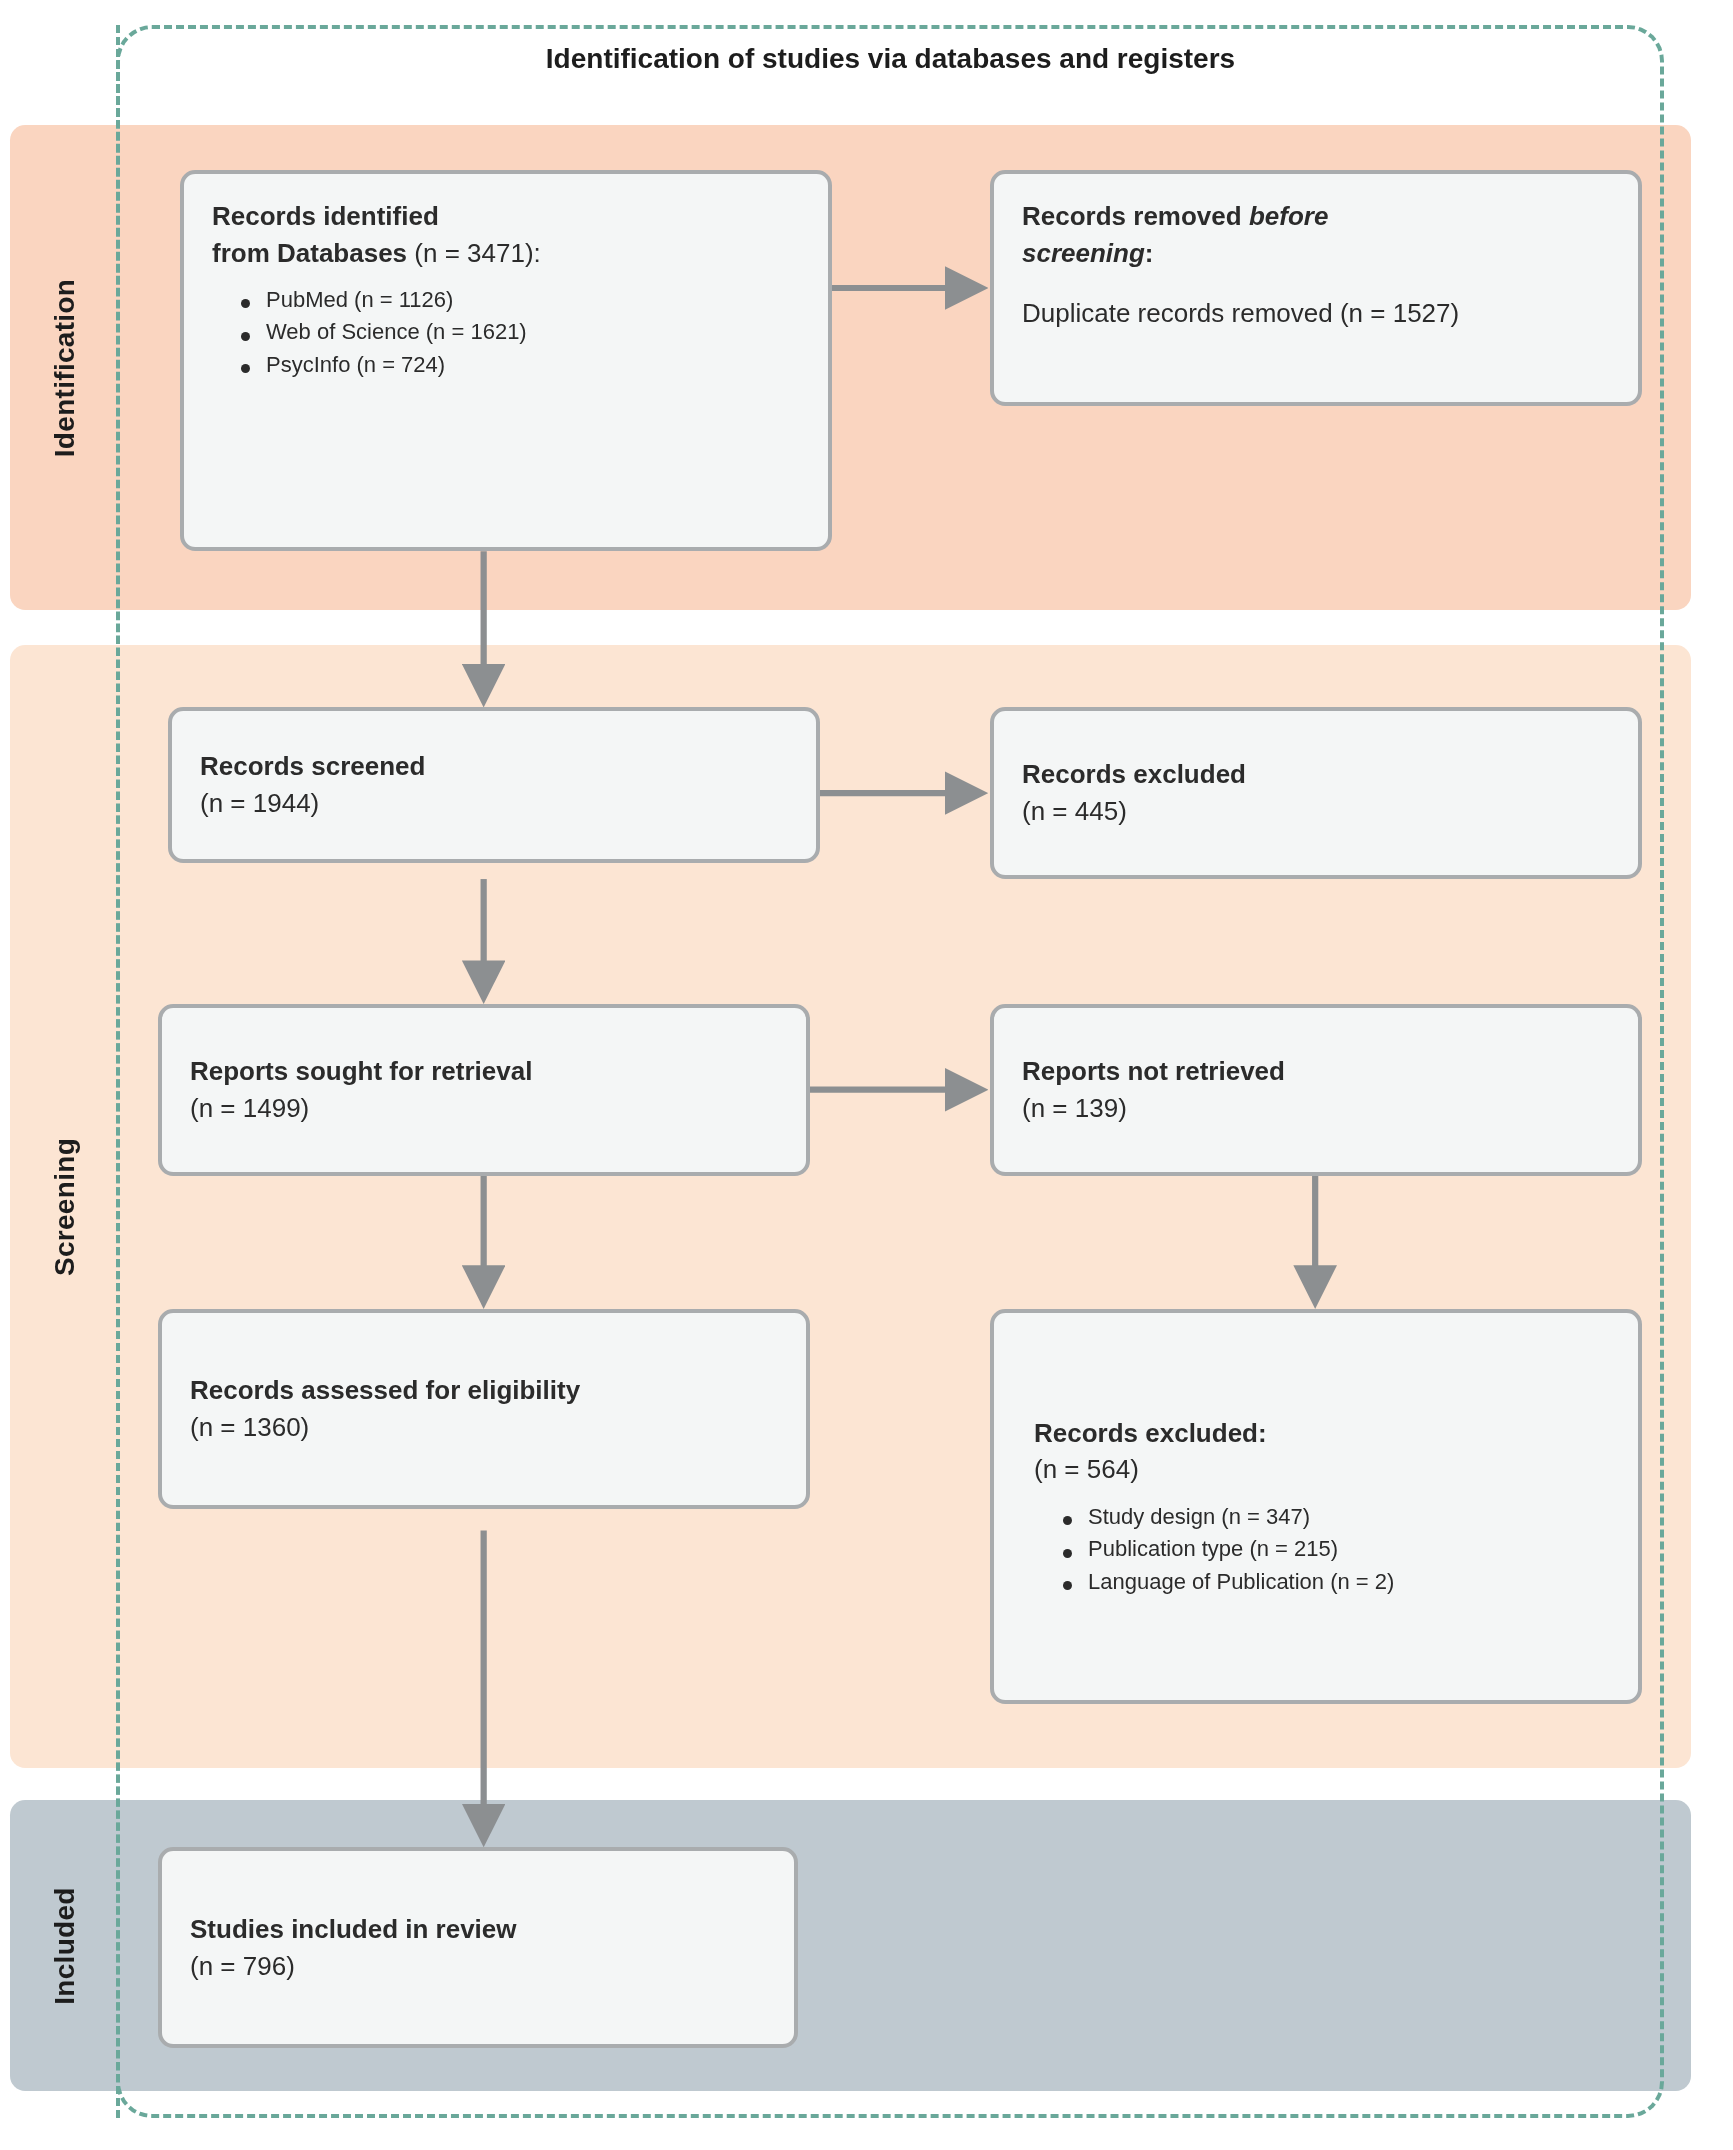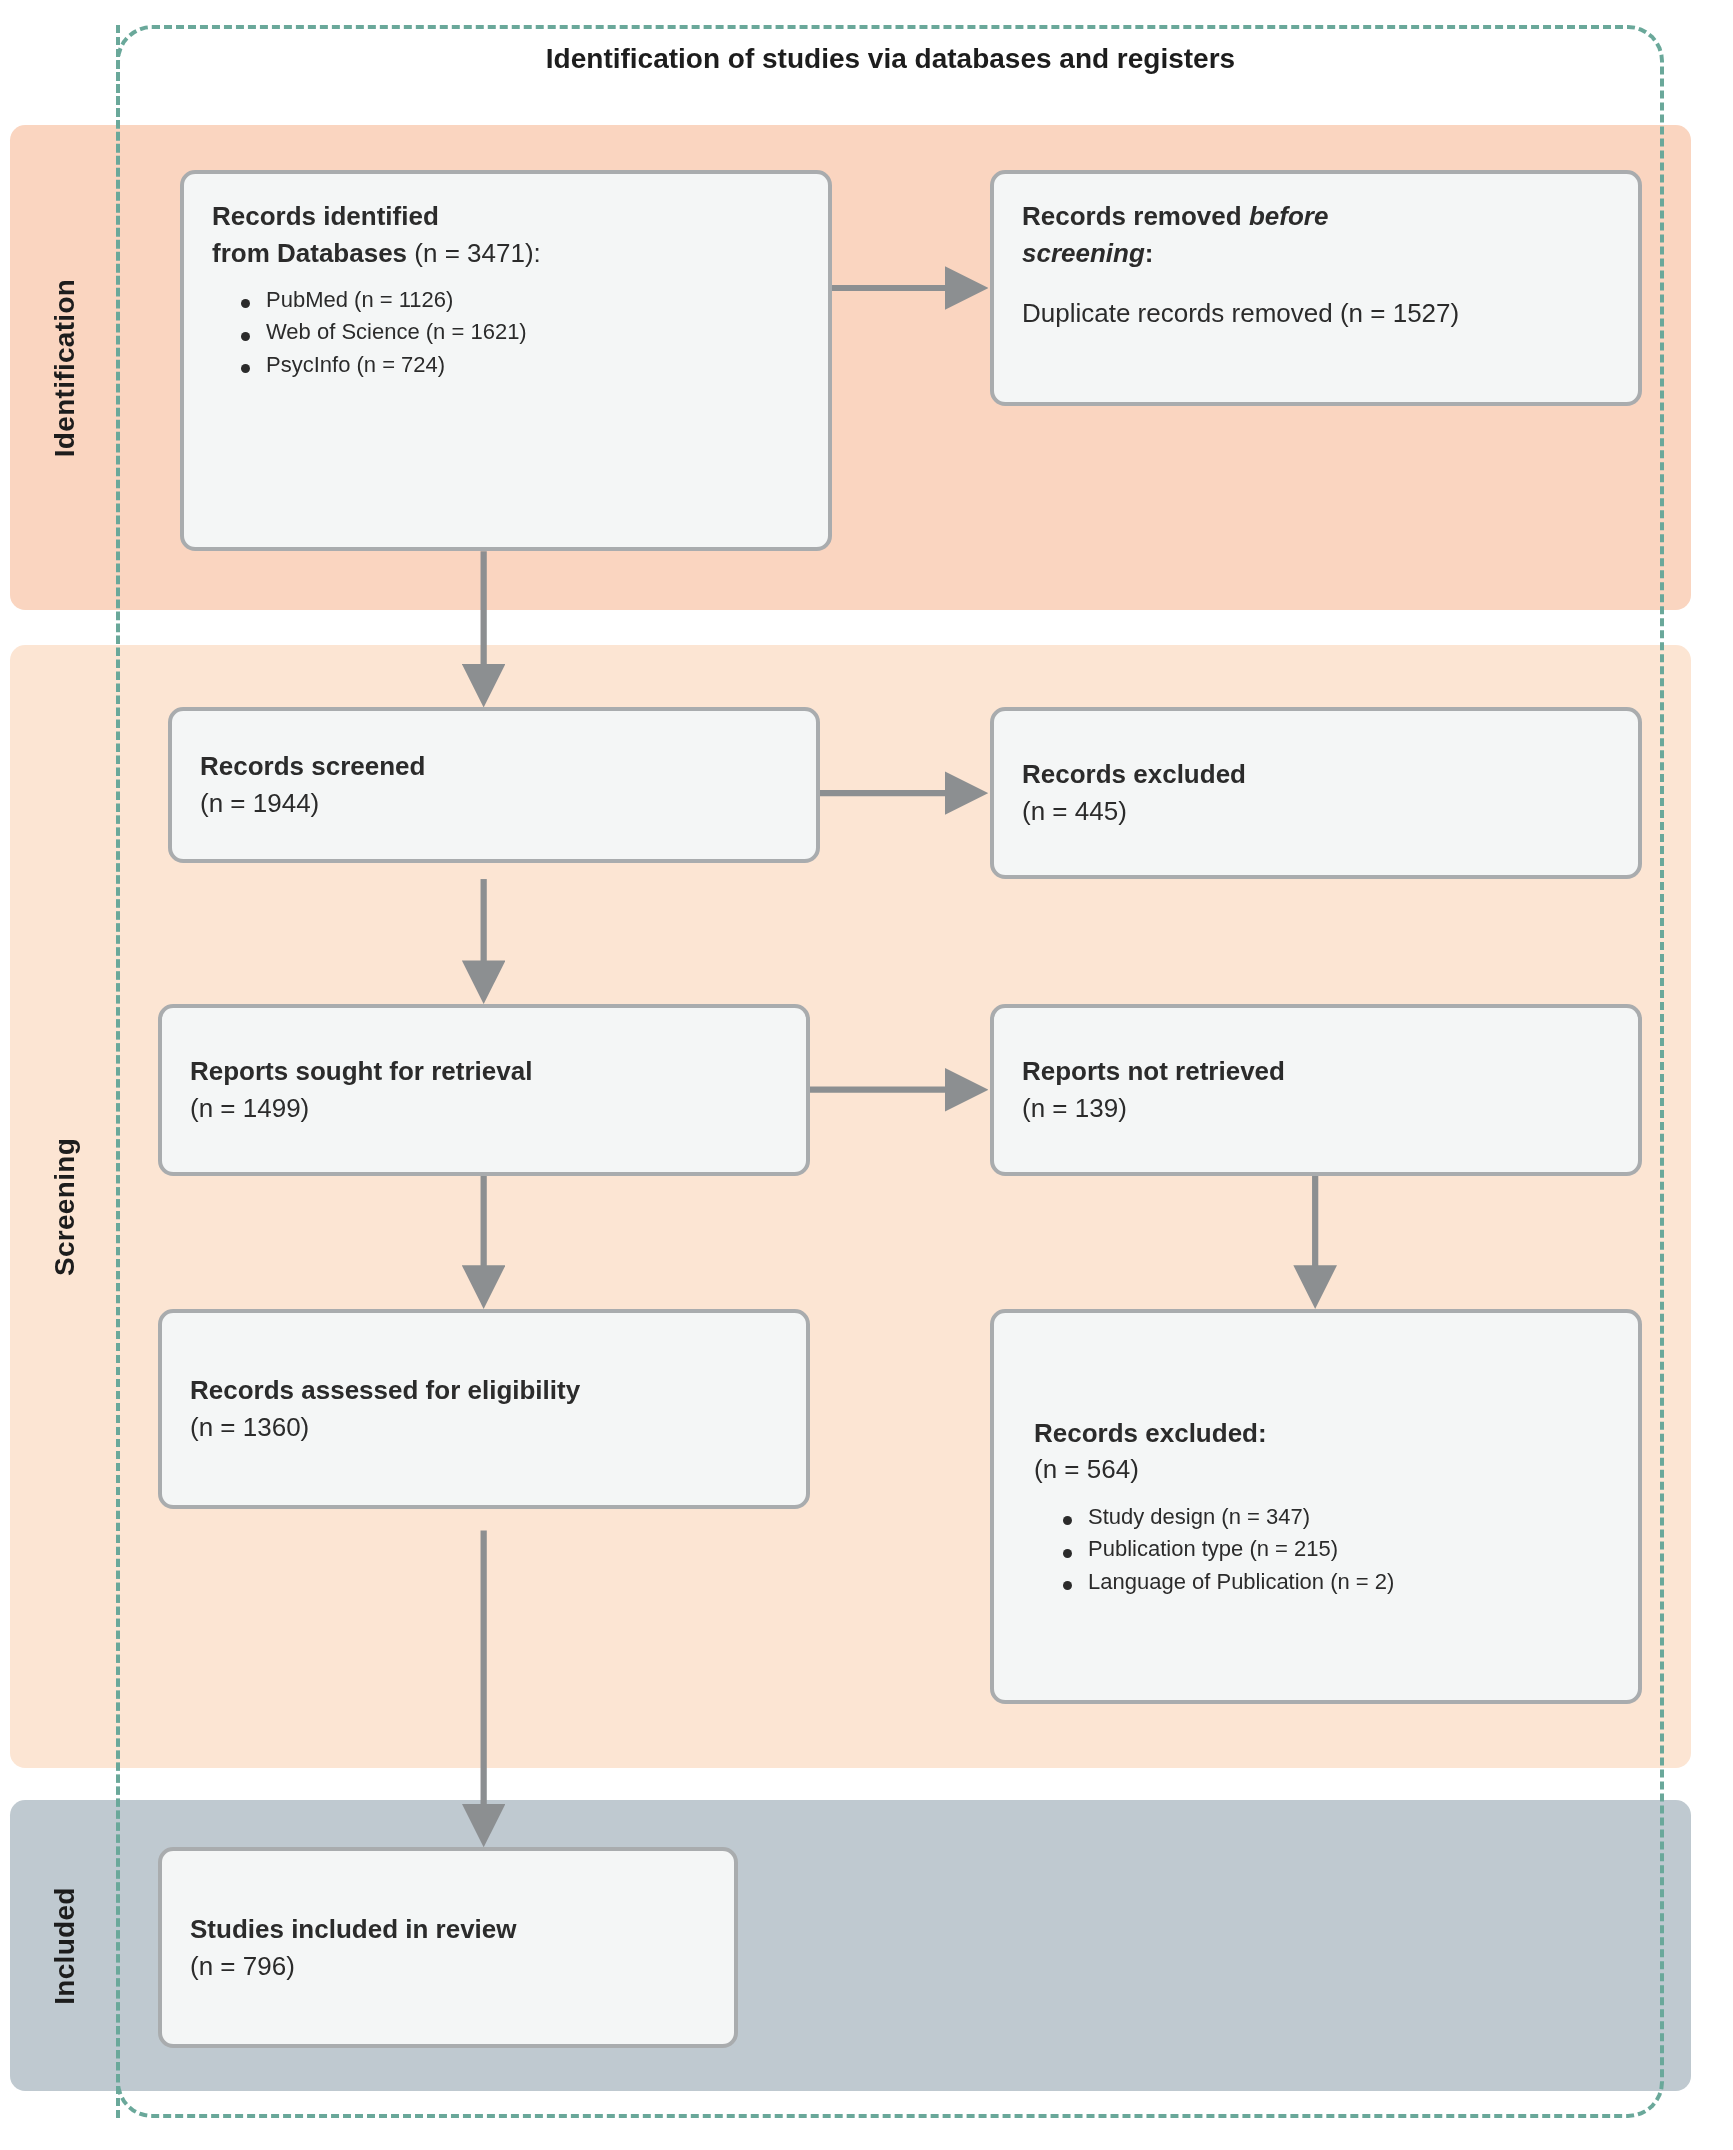--- a/index.html
+++ b/index.html
@@ -154,21 +154,21 @@
     height: 9px;
     border-radius: 50%;
     background: #2b2b2b;
   }
 
   
   .box-identified      { left: 158px;  top: 170px;  width: 652px;  height: 381px; margin-left: 22px; }
   .box-screened        { left: 168px;  top: 707px; width: 652px;  height: 156px; }
   .box-sought          { left: 158px;  top: 1004px; width: 652px;  height: 172px; }
   .box-assessed        { left: 158px;  top: 1309px; width: 652px;  height: 200px; }
-  .box-included        { left: 158px;  top: 1847px; width: 580px;  height: 201px; }
+  .box-included        { left: 158px;  top: 1847px; width: 640px;  height: 201px; }
 
   
   .box-removed         { left: 990px; top: 170px;  width: 652px;  height: 236px; }
   .box-excluded-screen { left: 990px; top: 707px; width: 652px;  height: 172px; }
   .box-notretrieved    { left: 990px; top: 1004px; width: 652px;  height: 172px; }
   .box-excluded-elig   { left: 990px; top: 1309px; width: 652px;  height: 395px; padding-left: 40px; }
 
   
   .node.top-align { justify-content: flex-start; }
 

